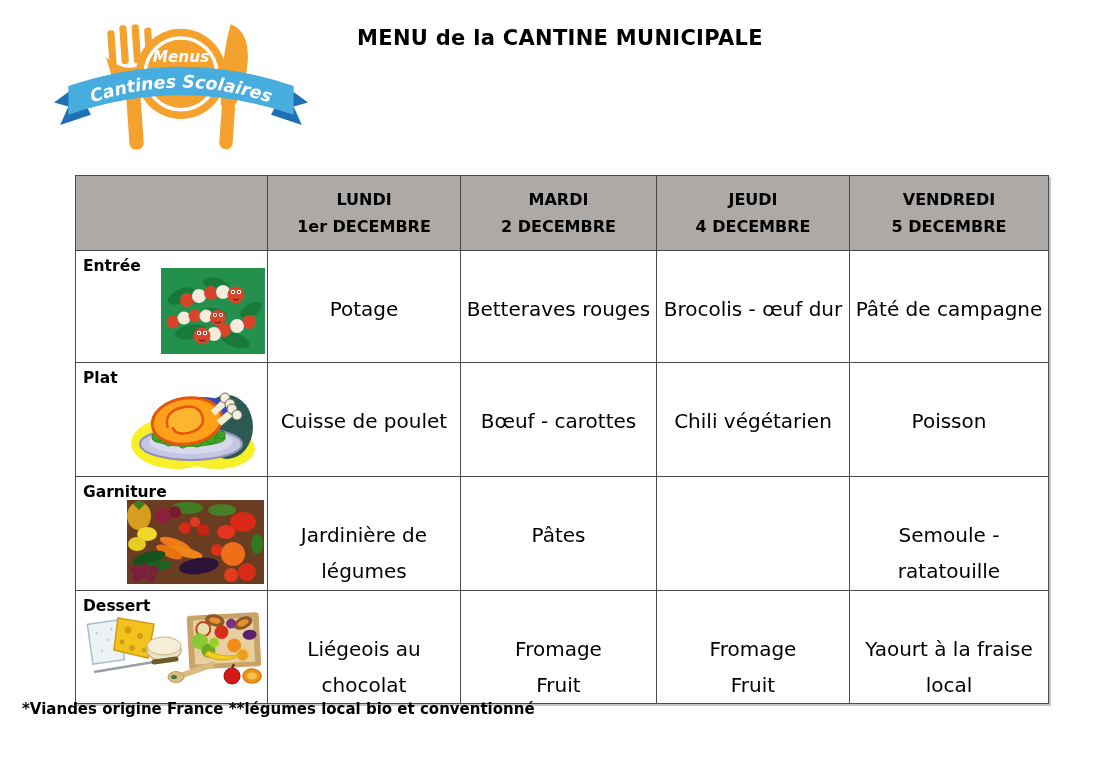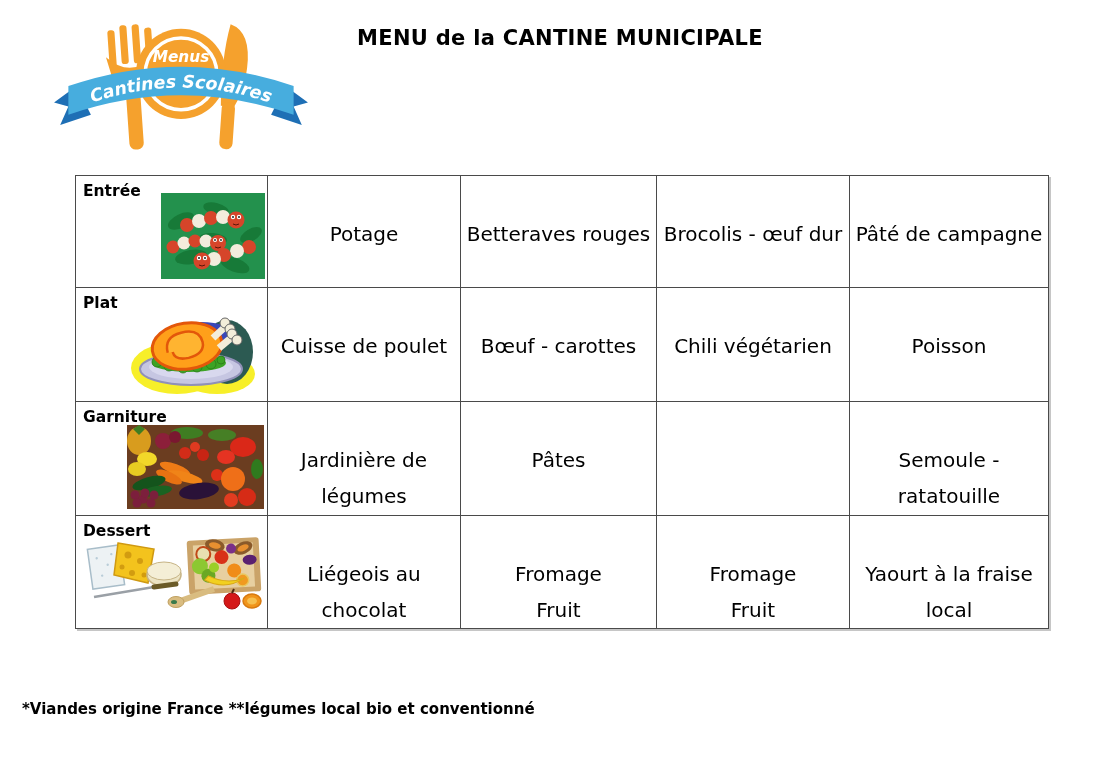--- a/index.html
+++ b/index.html
@@ -96,20 +96,31 @@
 
   <table class="menu-table">
     <colgroup>
       <col style="width:192px">
         <col style="width:193px">
         <col style="width:196px">
       <col style="width:193px">
         <col style="width:199px">
     </colgroup>
     <tbody>
+        <tr class="r-header">
+      <th class="day"></th>
+      <th class="day">LUNDI
+1er DECEMBRE</th>
+      <th class="day">MARDI
+2 DECEMBRE</th>
+      <th class="day">JEUDI
+4 DECEMBRE</th>
+      <th class="day">VENDREDI
+5 DECEMBRE</th>
+    </tr>
 
     <tr class="r-entree">
       <td class="label-cell">
         <span class="row-label">Entrée</span>
         <svg class="illus illus-entree" width="104" height="86" viewBox="0 0 104 86">
           <rect width="104" height="86" fill="#23914d"></rect>
           <g fill="#177a38">
             <ellipse cx="20" cy="28" rx="14" ry="7" transform="rotate(-25 20 28)"></ellipse>
             <ellipse cx="55" cy="16" rx="13" ry="6" transform="rotate(15 55 16)"></ellipse>
             <ellipse cx="30" cy="64" rx="16" ry="7" transform="rotate(-10 30 64)"></ellipse>

